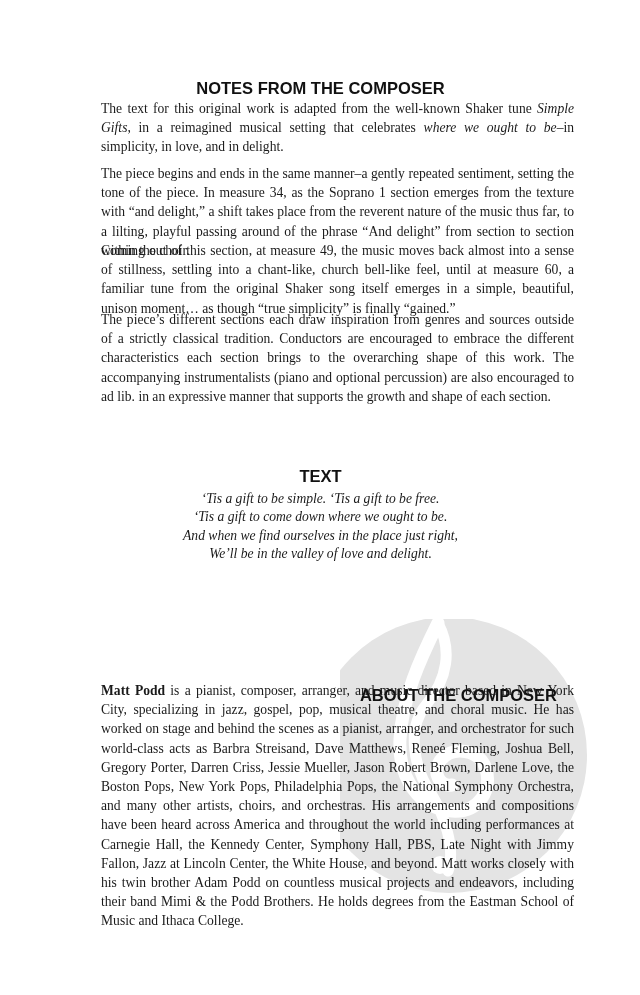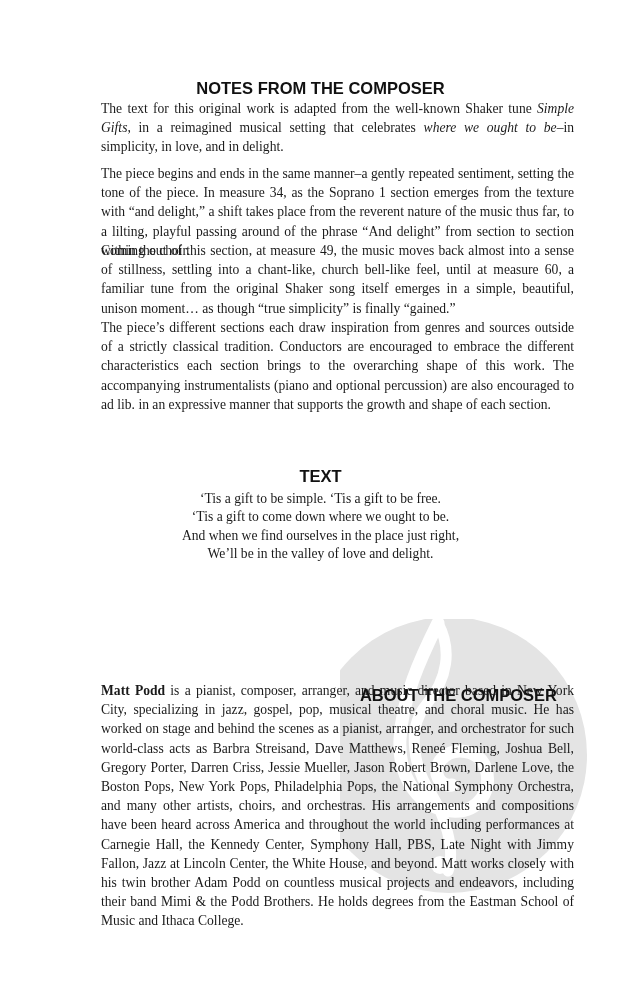--- a/index.html
+++ b/index.html
@@ -8,27 +8,27 @@
   .watermark { position: absolute; left: 340px; top: 619px; width: 276px; height: 276px; }
   .content { position: absolute; left: 84px; top: 0; width: 473px; color: #1a1a1a; }
   h2 {
     font-family: "Liberation Sans", sans-serif; font-weight: bold; font-size: 16.5px;
     text-align: center; margin: 0; color: #111; letter-spacing: 0px; position: absolute; left: 0; width: 473px;
   }
   p, .poem {
     font-family: "Liberation Serif", serif; font-size: 13.6px; line-height: 19.2px; margin: 0;
   }
   p { text-align: justify; position: absolute; left: 0; width: 473px; margin-left: 17px; }
-  .poem { position: absolute; left: 0; width: 473px; text-align: center; line-height: 18.3px; }
+  .poem { position: absolute; left: 0; width: 473px; text-align: center; line-height: 18.3px; font-style: italic; }
   .poem div { white-space: nowrap; }
   .h1 { top: 79px; }
   .p1 { top: 99px; }
   .p2 { top: 164px; }
   .p3 { top: 241px; }
-  .p4 { top: 318px; }
+  .p4 { top: 310px; }
   .h2 { top: 467px; }
   .poem { top: 490px; }
   .h3 { top: 686px; text-align: right; }
   .p5 { top: 681px; }
   em { font-style: italic; }
   b { font-weight: bold; }
 </style>
 </head>
 <body>
 

